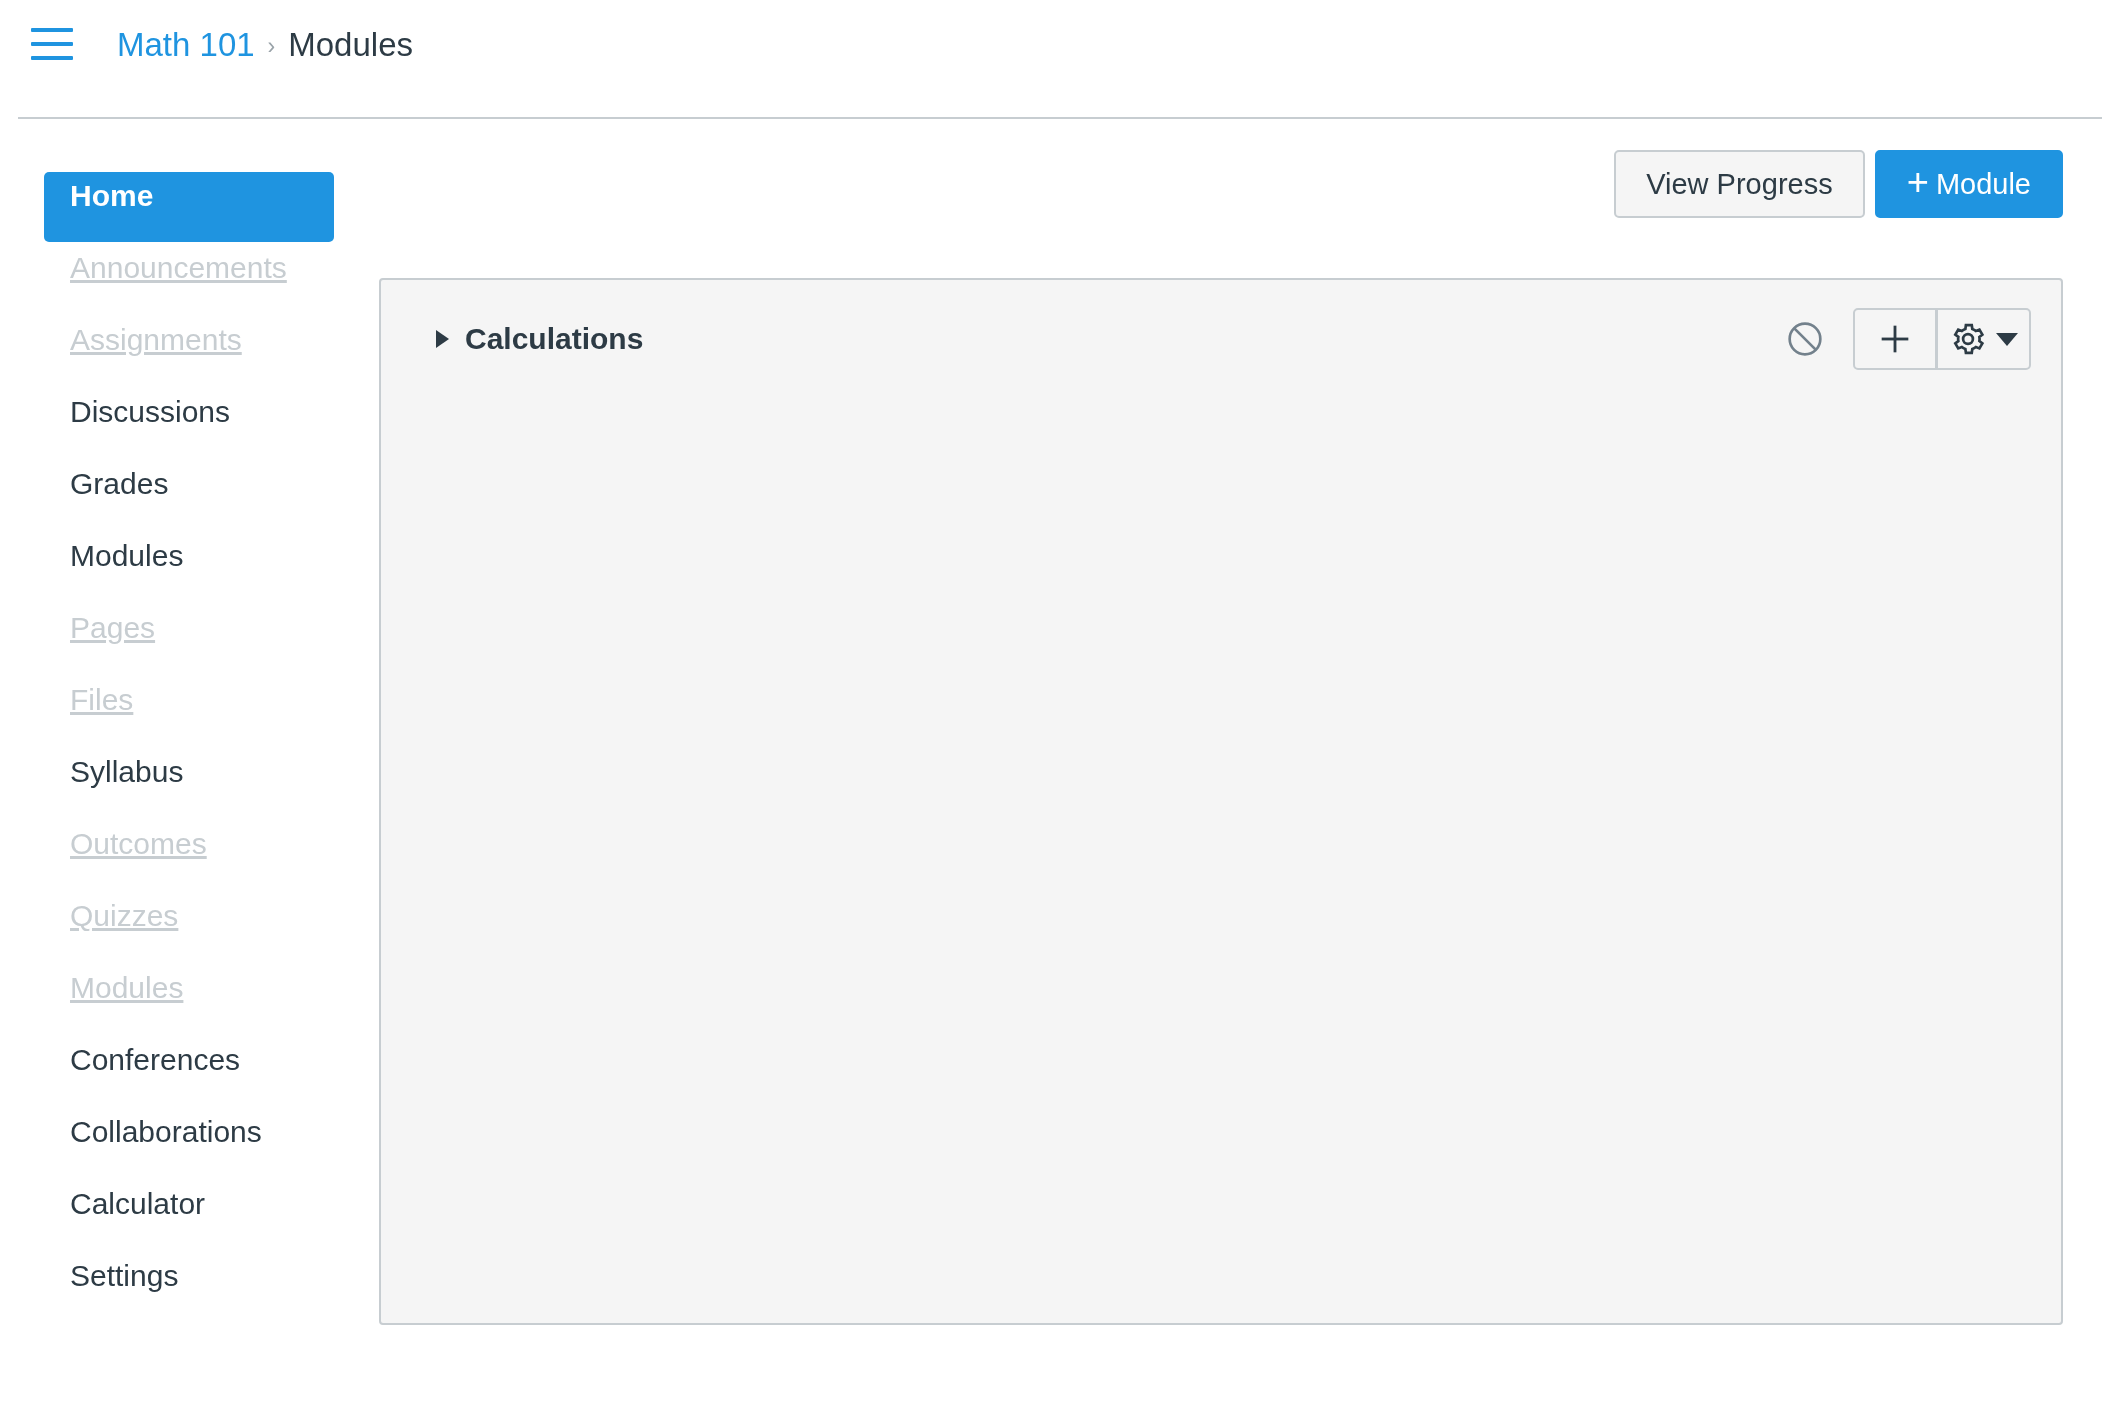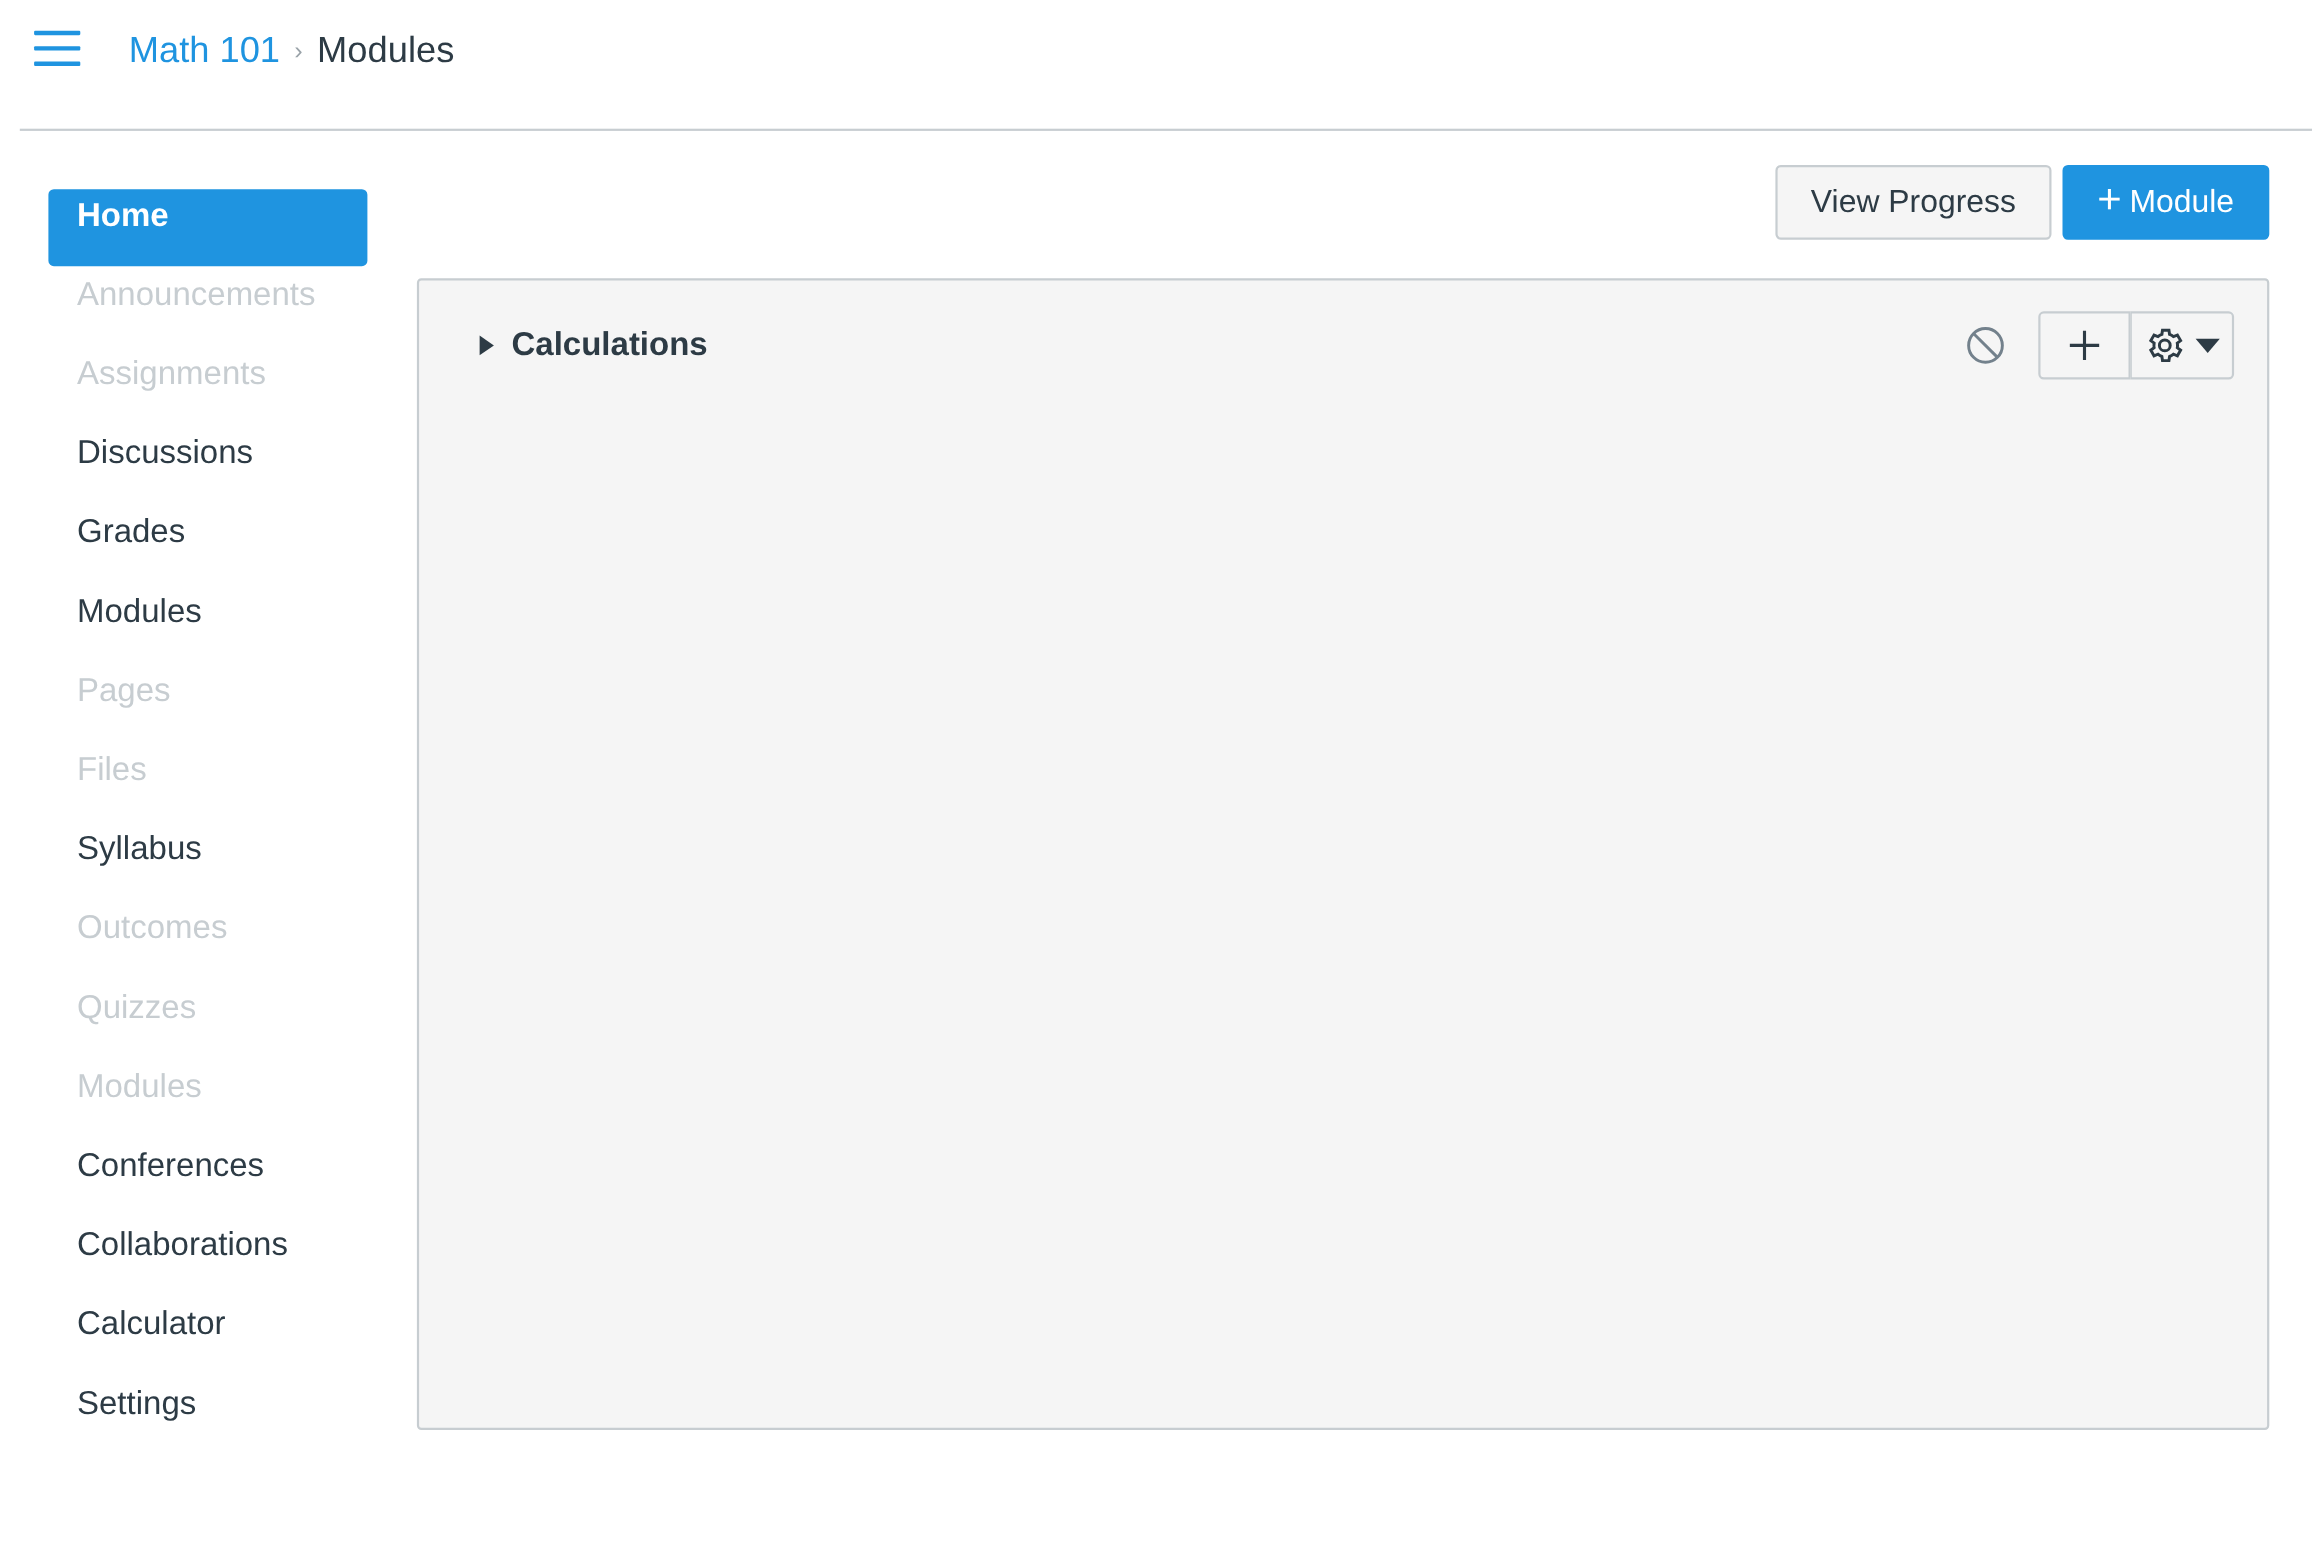--- a/index.html
+++ b/index.html
@@ -84,21 +84,21 @@
     display: block;
     height: 72px;
     line-height: 72px;
     padding-left: 44px;
     font-size: 30px;
     color: #2d3b45;
     text-decoration: none;
     cursor: pointer;
     white-space: nowrap;
   }
-  .nav-item.muted { color: #c7cdd1; }
+  .nav-item.muted { color: #c7cdd1; text-decoration: underline; }
   .nav-item.active {
     color: #ffffff;
     font-weight: bold;
   }
   .nav-item.active::before {
     content: "";
     position: absolute;
     left: 18px; top: 12px;
     width: 290px; height: 70px;
     background: #1f94e0;
@@ -151,21 +151,21 @@
     font-weight: 300;
     margin-right: 7px;
     line-height: 1;
     position: relative;
     top: -2px;
   }
 
   
   #modules-list {
     position: absolute;
-    left: 0; top: 103px;
+    left: 0; top: 128px;
     width: 1684px;
     height: 1047px;
     background: #f5f5f5;
     border: 2px solid #c7cdd1;
     border-radius: 4px;
   }
   #module-header {
     position: relative;
     height: 118px;
     width: 100%;

